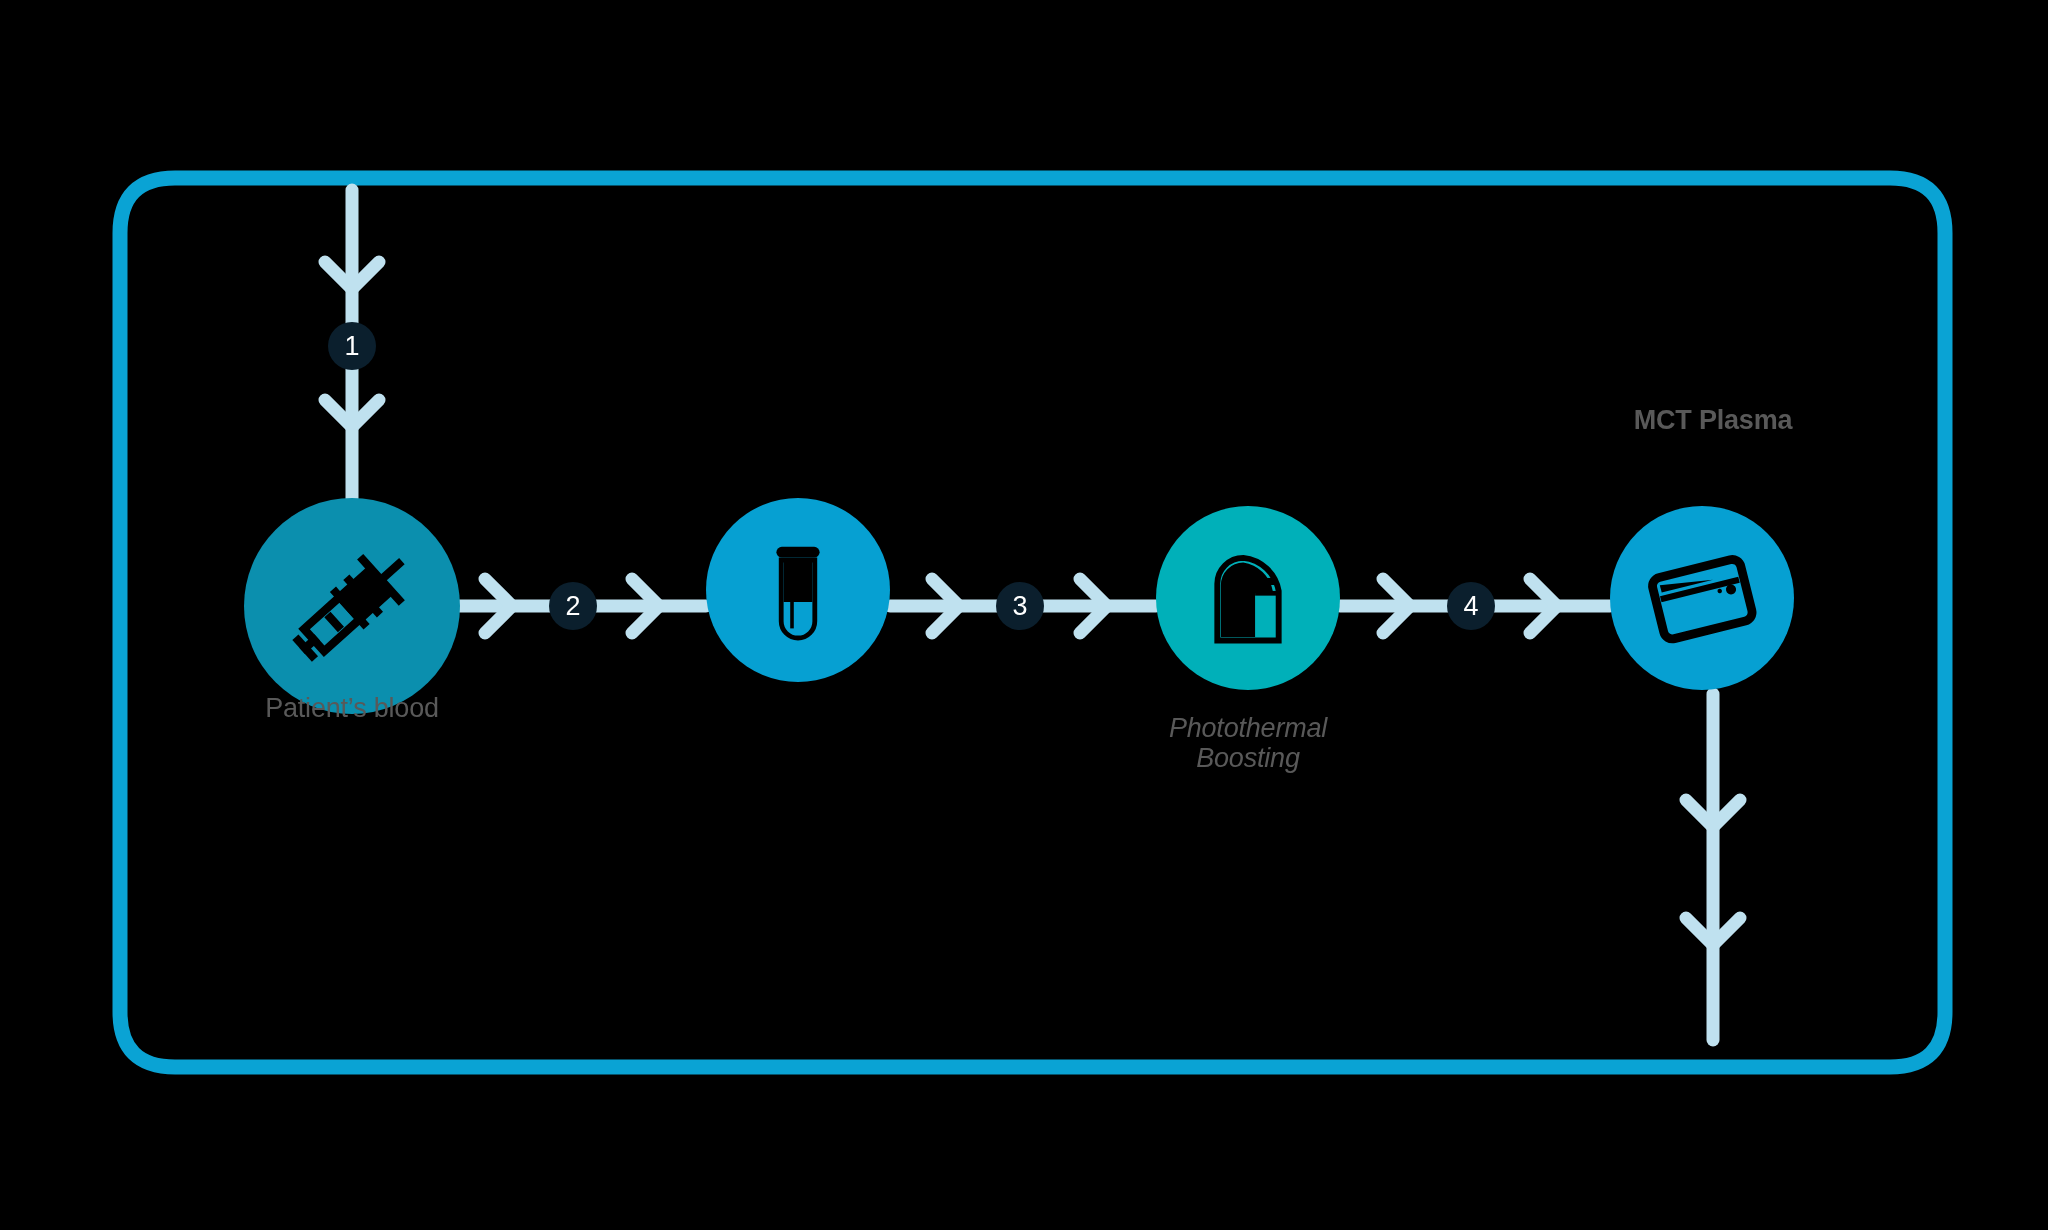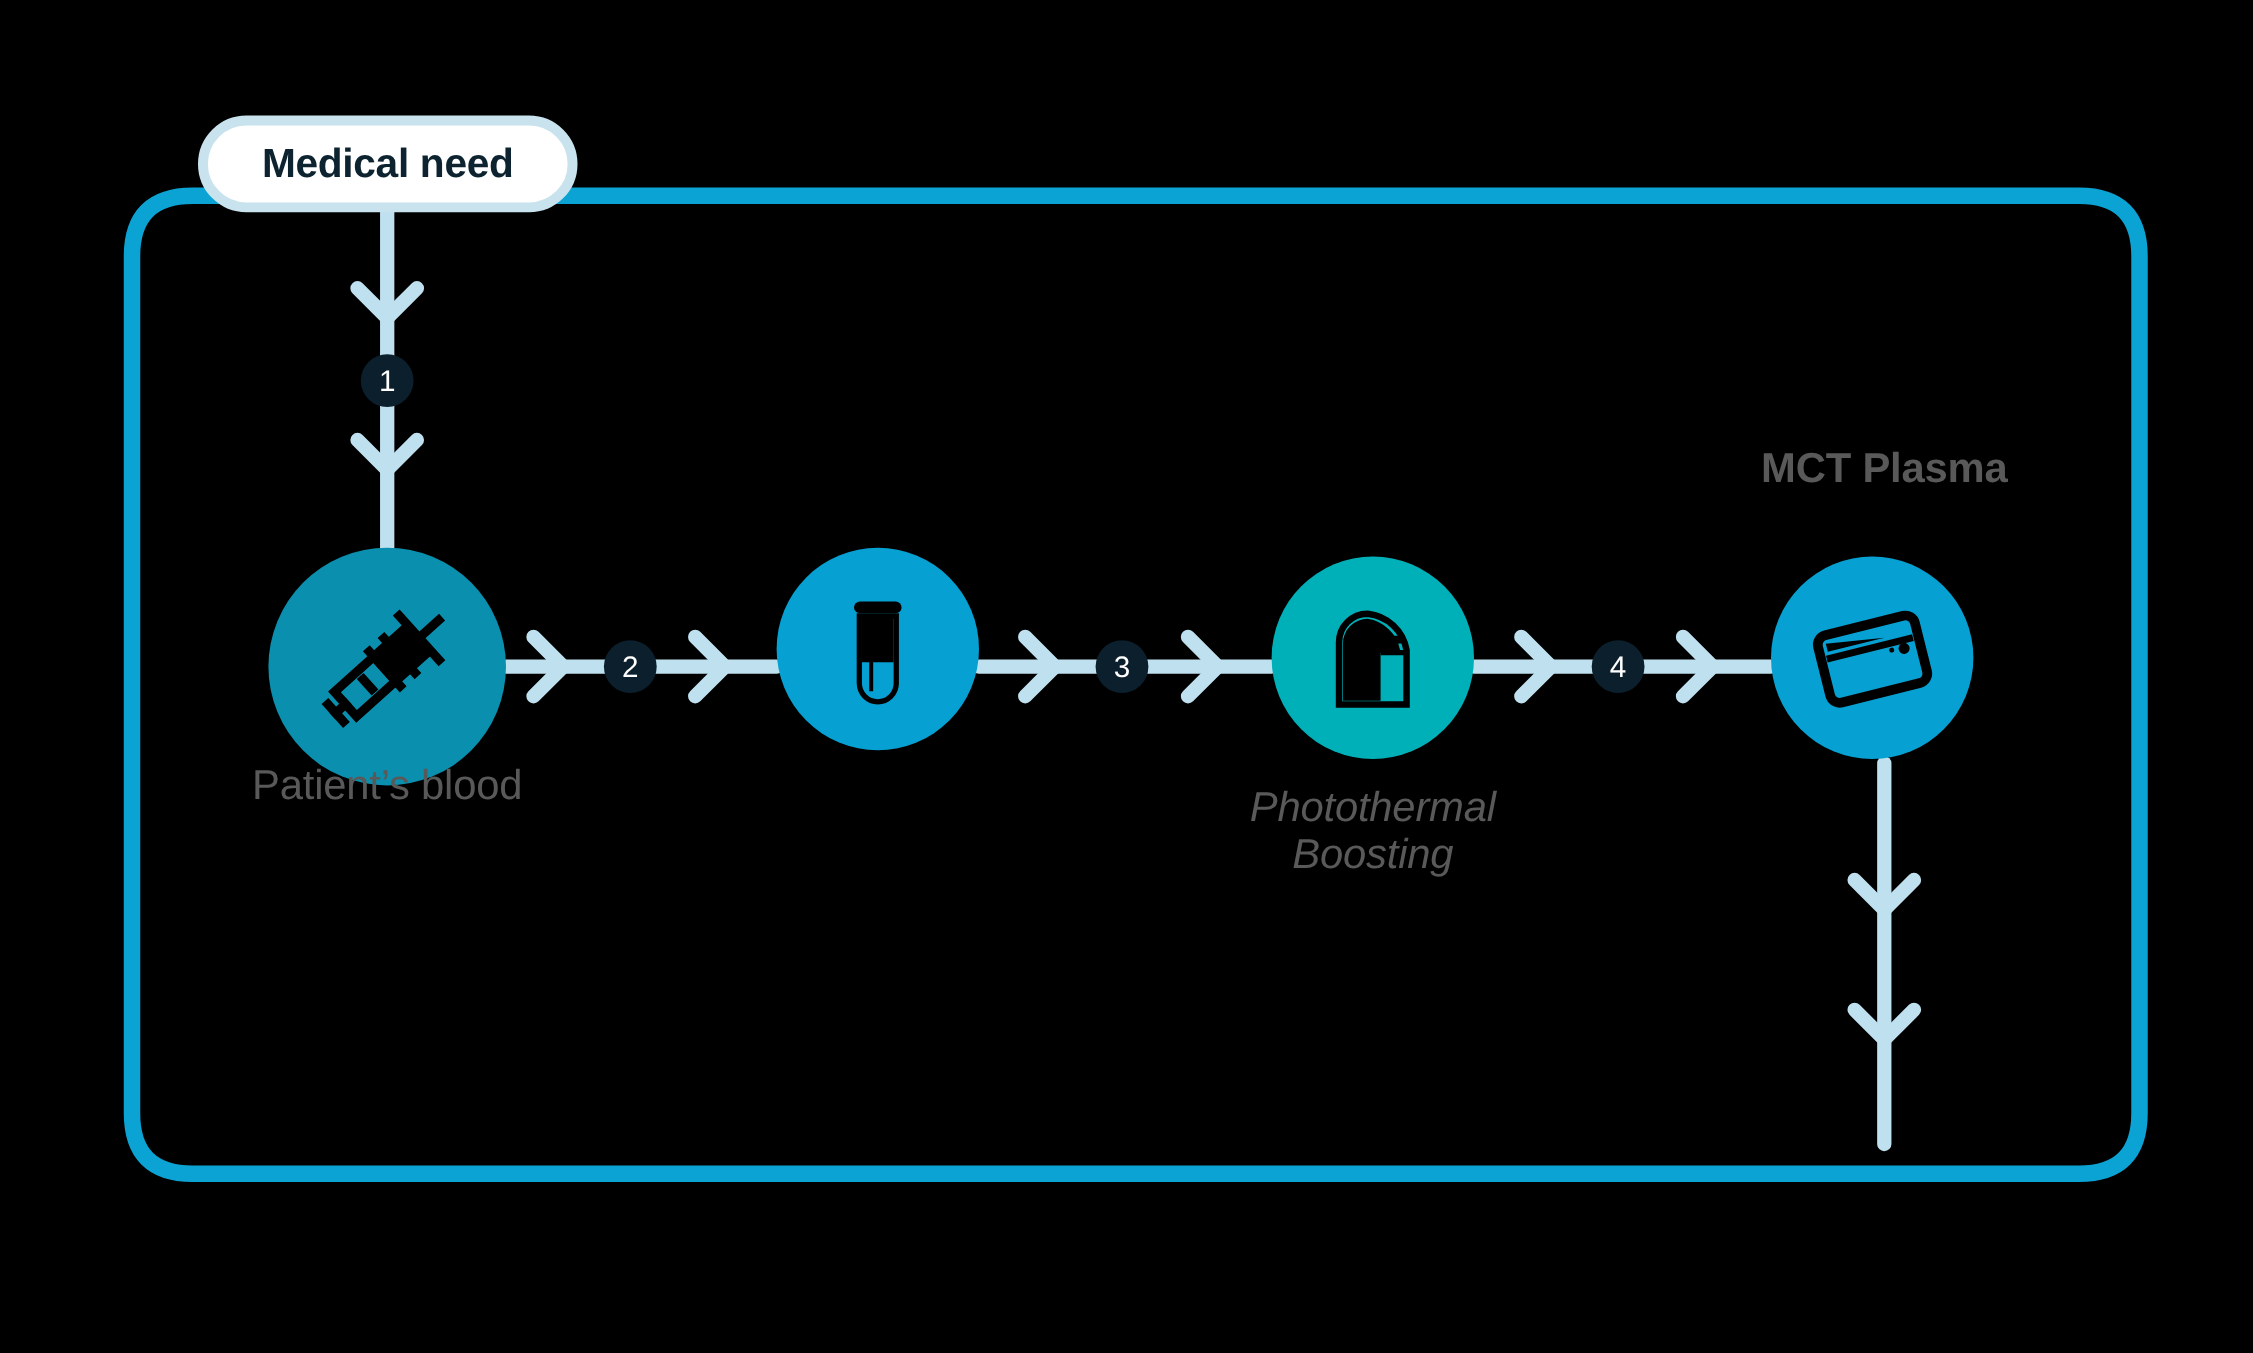--- a/index.html
+++ b/index.html
@@ -58,21 +58,21 @@
     display: flex;
     align-items: center;
     justify-content: center;
     z-index: 30;
   }
   .node svg { display: block; }
   
   .caption {
     position: absolute;
     color: #595959;
-    font-size: 38px;
+    font-size: 27px;
     text-align: center;
     line-height: 1.12;
     letter-spacing: -0.2px;
     z-index: 35;
     white-space: pre-line;
   }
   
   .badge {
     position: absolute;
     width: 48px;
@@ -181,15 +181,14 @@
       <g transform="rotate(-14 50 50)">
         <rect x="14" y="26" width="72" height="50" rx="7" fill="none" stroke="#000000" stroke-width="7"></rect>
         <line x1="18" y1="43" x2="82" y2="43" stroke="#000000" stroke-width="5"></line>
         <path d="M20 32 L62 38 L20 38 Z" fill="#000000"></path>
         <circle cx="74" cy="49" r="4" fill="#000000"></circle>
         <circle cx="65" cy="48" r="1.8" fill="#000000"></circle>
       </g>
     </svg>
   </div>
 
-  <div class="pill" id="pill-need">Medical need</div>
 
 </div>
 
 </body></html>

